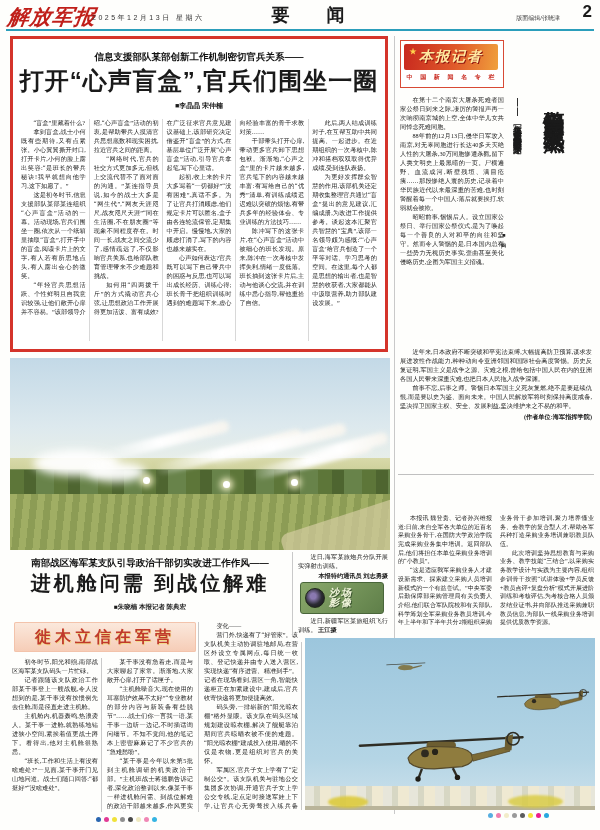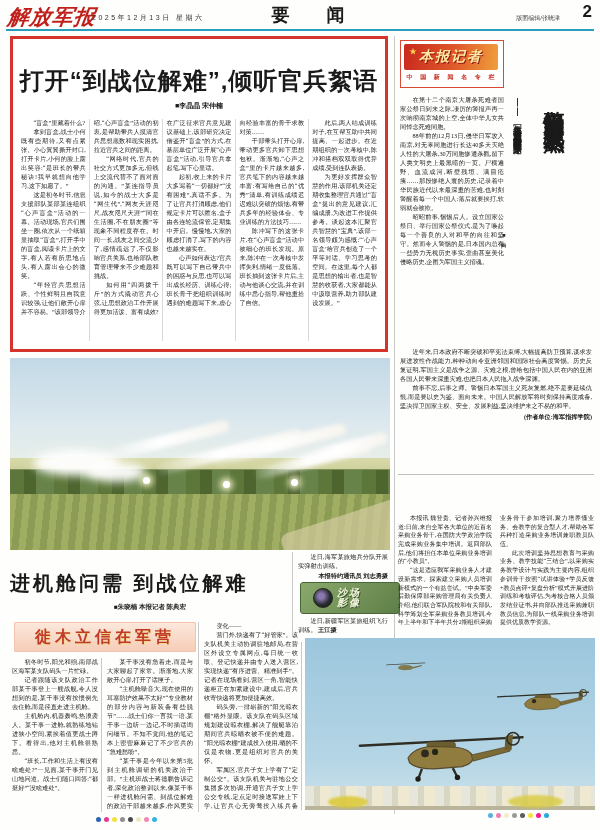--- a/index.html
+++ b/index.html
@@ -38,34 +38,34 @@
   .p1-field{left:0;top:71%;width:100%;height:29%;
             background:repeating-linear-gradient(96deg,#a0ae64 0 7px,#8c9c55 7px 14px);}
   .p1-road{left:72%;top:78%;width:45%;height:30%;background:#d3cc9f;transform:rotate(-18deg);opacity:.7;border-radius:8px;}
   .plume{position:absolute;height:12px;border-radius:12px;filter:blur(2px);
          background:linear-gradient(90deg,rgba(255,255,255,.05),#fff 45%,#f6f4ee);transform:rotate(-14deg);}
   .flash{position:absolute;width:7px;height:7px;border-radius:50%;background:#fff;
          box-shadow:0 0 6px 3px rgba(255,250,210,.9);}
   .bigsmoke{position:absolute;width:86px;height:26px;border-radius:50%;background:#fff;filter:blur(4px);opacity:.95;}
   
   .navy-kicker{left:10px;top:557px;width:280px;}
-  .navy-headline{left:10px;top:570px;width:280px;font-size:20px;font-weight:bold;
+  .navy-headline{left:10px;top:570px;width:280px;text-align:center;font-size:20px;font-weight:bold;
                  font-family:"Liberation Sans",sans-serif;letter-spacing:3px;}
   .navy-byline{left:10px;top:603px;width:280px;text-align:center;font-size:6.5px;font-weight:bold;}
   .banner{left:14px;top:622px;width:182px;height:30px;background:linear-gradient(180deg,#fbe9dd,#f6ccb6);
           display:flex;align-items:center;justify-content:center;border-radius:2px;box-shadow:inset 0 0 0 1px #f3c3ab;}
   .banner span{font-size:16px;font-weight:bold;color:#c03a2b;letter-spacing:4px;
                font-family:"Liberation Sans",sans-serif;text-shadow:0.8px 0.8px 0 #f2d98a;}
   .navy-col{height:154px;}
   .navy-col3{height:190px;}
   
   .cap{font-size:6.2px;line-height:1.5;text-align:justify;}
   .cap .credit{font-weight:bold;}
   .badge-sc{left:300px;top:582px;width:74px;height:30px;background:linear-gradient(135deg,#8aa96b,#5f7f49);
-            border:1px solid #49663a;border-radius:3px;display:flex;align-items:center;gap:4px;padding:0 12px;}
+            border:1px solid #49663a;border-radius:3px;display:flex;align-items:center;gap:4px;padding:0 4px;}
   .lens{width:18px;height:18px;border-radius:50%;background:radial-gradient(circle at 40% 40%,#8a79b0 18%,#2c2c34 55%,#101014);border:1px solid #20281a;}
   .sc-text{font-family:"Liberation Sans",sans-serif;font-weight:bold;font-style:italic;font-size:10px;
            color:#f0f4da;line-height:1.05;text-shadow:1px 1px 0 #3c5430;letter-spacing:2px;}
   
   .forum-badge{left:400px;top:40px;width:102px;height:46px;border:1px solid #d84a35;background:#fff;}
   .fb-banner{position:absolute;left:3px;top:3px;width:94px;height:26px;border-radius:2px;
              background:linear-gradient(100deg,#c8281e,#e05a2b 55%,#f0a03c);display:flex;align-items:center;justify-content:center;}
   .fb-banner span{font-family:"Liberation Sans",sans-serif;font-weight:bold;font-style:italic;font-size:14px;
                   color:#ffe9a0;text-shadow:1px 1px 0 #8e1410;letter-spacing:2px;}
   .fb-star{position:absolute;left:5px;top:2px;color:#ffd34d;font-size:8px;}
@@ -104,21 +104,22 @@
   <div class="abs masthead">解放军报</div>
   <div class="abs date">2025年12月13日 星期六</div>
   <div class="abs section">要  闻</div>
   <div class="abs edition">版面编辑/张晓津</div>
   <div class="abs pagenum">2</div>
   <div class="abs header-rule"></div>
 
   <div class="abs vrule" style="left:394px;top:36px;height:778px;"></div>
 
   <div class="abs leadbox">
-    <div class="abs lead-headline">打开“到战位解难”,倾听官兵絮语</div>
+    <div class="abs kicker lead-kicker">信息支援部队某部创新工作机制密切官兵关系——</div>
+    <div class="abs lead-headline">打开“心声盲盒”,官兵们围坐一圈</div>
     <div class="abs lead-byline">■李晶晶  宋仲楠</div>
     <div class="abs bodytext lead-body">
         <p>“盲盒”里藏着什么?</p>
         <p>拿到盲盒,战士小何既有些期待,又有点紧张。小心翼翼撕开封口,打开卡片,小何的脸上露出笑容:“是班长的带兵秘诀!我早就想向他学习,这下如愿了。”</p>
         <p>这是初冬时节,信息支援部队某部某连组织“心声盲盒”活动的一幕。活动现场,官兵们围坐一圈,依次从一个纸箱里抽取“盲盒”,打开手中的盲盒,阅读卡片上的文字,有人若有所思地点头,有人露出会心的微笑。</p>
         <p>“年轻官兵思想活跃、个性鲜明且自我意识较强,让他们敞开心扉并不容易。”该部领导介绍,“心声盲盒”活动的初衷,是帮助带兵人摸清官兵思想底数和现实困扰,拉近官兵之间的距离。</p>
         <p>“网络时代,官兵的社交方式更加多元,但线上交流代替不了面对面的沟通。”某连指导员说,如今的战士大多是“网生代”,“网友天涯咫尺,战友咫尺天涯”“同在生活圈,不在朋友圈”等现象不同程度存在。时间一长,战友之间交流少了,感情疏远了,不仅影响官兵关系,也给部队教育管理带来不少难题和挑战。</p>
         <p>如何用“四两拨千斤”的方式撬动官兵心弦,让思想政治工作开展得更加活泼、富有成效?在广泛征求官兵意见建议基础上,该部研究决定借鉴开“盲盒”的方式,在基层单位广泛开展“心声盲盒”活动,引导官兵拿起笔,写下心里话。</p>
         <p>起初,收上来的卡片大多写着“一切都好”“没有困难”,真话不多。为了让官兵打消顾虑,他们规定卡片可以匿名,盒子由各连轮流保管,定期集中开启。慢慢地,大家的顾虑打消了,写下的内容也越来越实在。</p>
         <p>心声如何表达?官兵既可以写下自己带兵中的困惑与反思,也可以写出成长经历、训练心得;班长骨干把组织训练时遇到的难题写下来,虚心向经验丰富的骨干求教对策……</p>
@@ -140,20 +141,21 @@
     <div class="plume" style="left:24%;top:40%;width:130px;"></div>
     <div class="plume" style="left:38%;top:46%;width:150px;"></div>
     <div class="plume" style="left:52%;top:42%;width:140px;"></div>
     <div class="plume" style="left:64%;top:50%;width:120px;"></div>
     <div class="plume" style="left:76%;top:44%;width:90px;"></div>
     <div class="flash" style="left:35%;top:62%;"></div>
     <div class="flash" style="left:56%;top:64%;"></div>
     <div class="flash" style="left:74%;top:63%;"></div>
   </div>
 
+  <div class="abs kicker navy-kicker">南部战区海军某支队引导政治干部切实改进工作作风——</div>
   <div class="abs navy-headline">进机舱问需  到战位解难</div>
   <div class="abs navy-byline">■朱晓楠  本报记者 陈典宏</div>
 
   <div class="abs banner">
     <span>徙木立信在军营</span>
   </div>
 
   <div class="abs bodytext navy-col" style="left:12px;top:658px;width:86px;">
       <p>初冬时节,阳光和煦,南部战区海军某支队码头一片忙碌。</p>
       <p>记者跟随该支队政治工作部某干事登上一艘战舰,令人没想到的是,某干事没有按惯例先去住舱,而是径直走进主机舱。</p>

